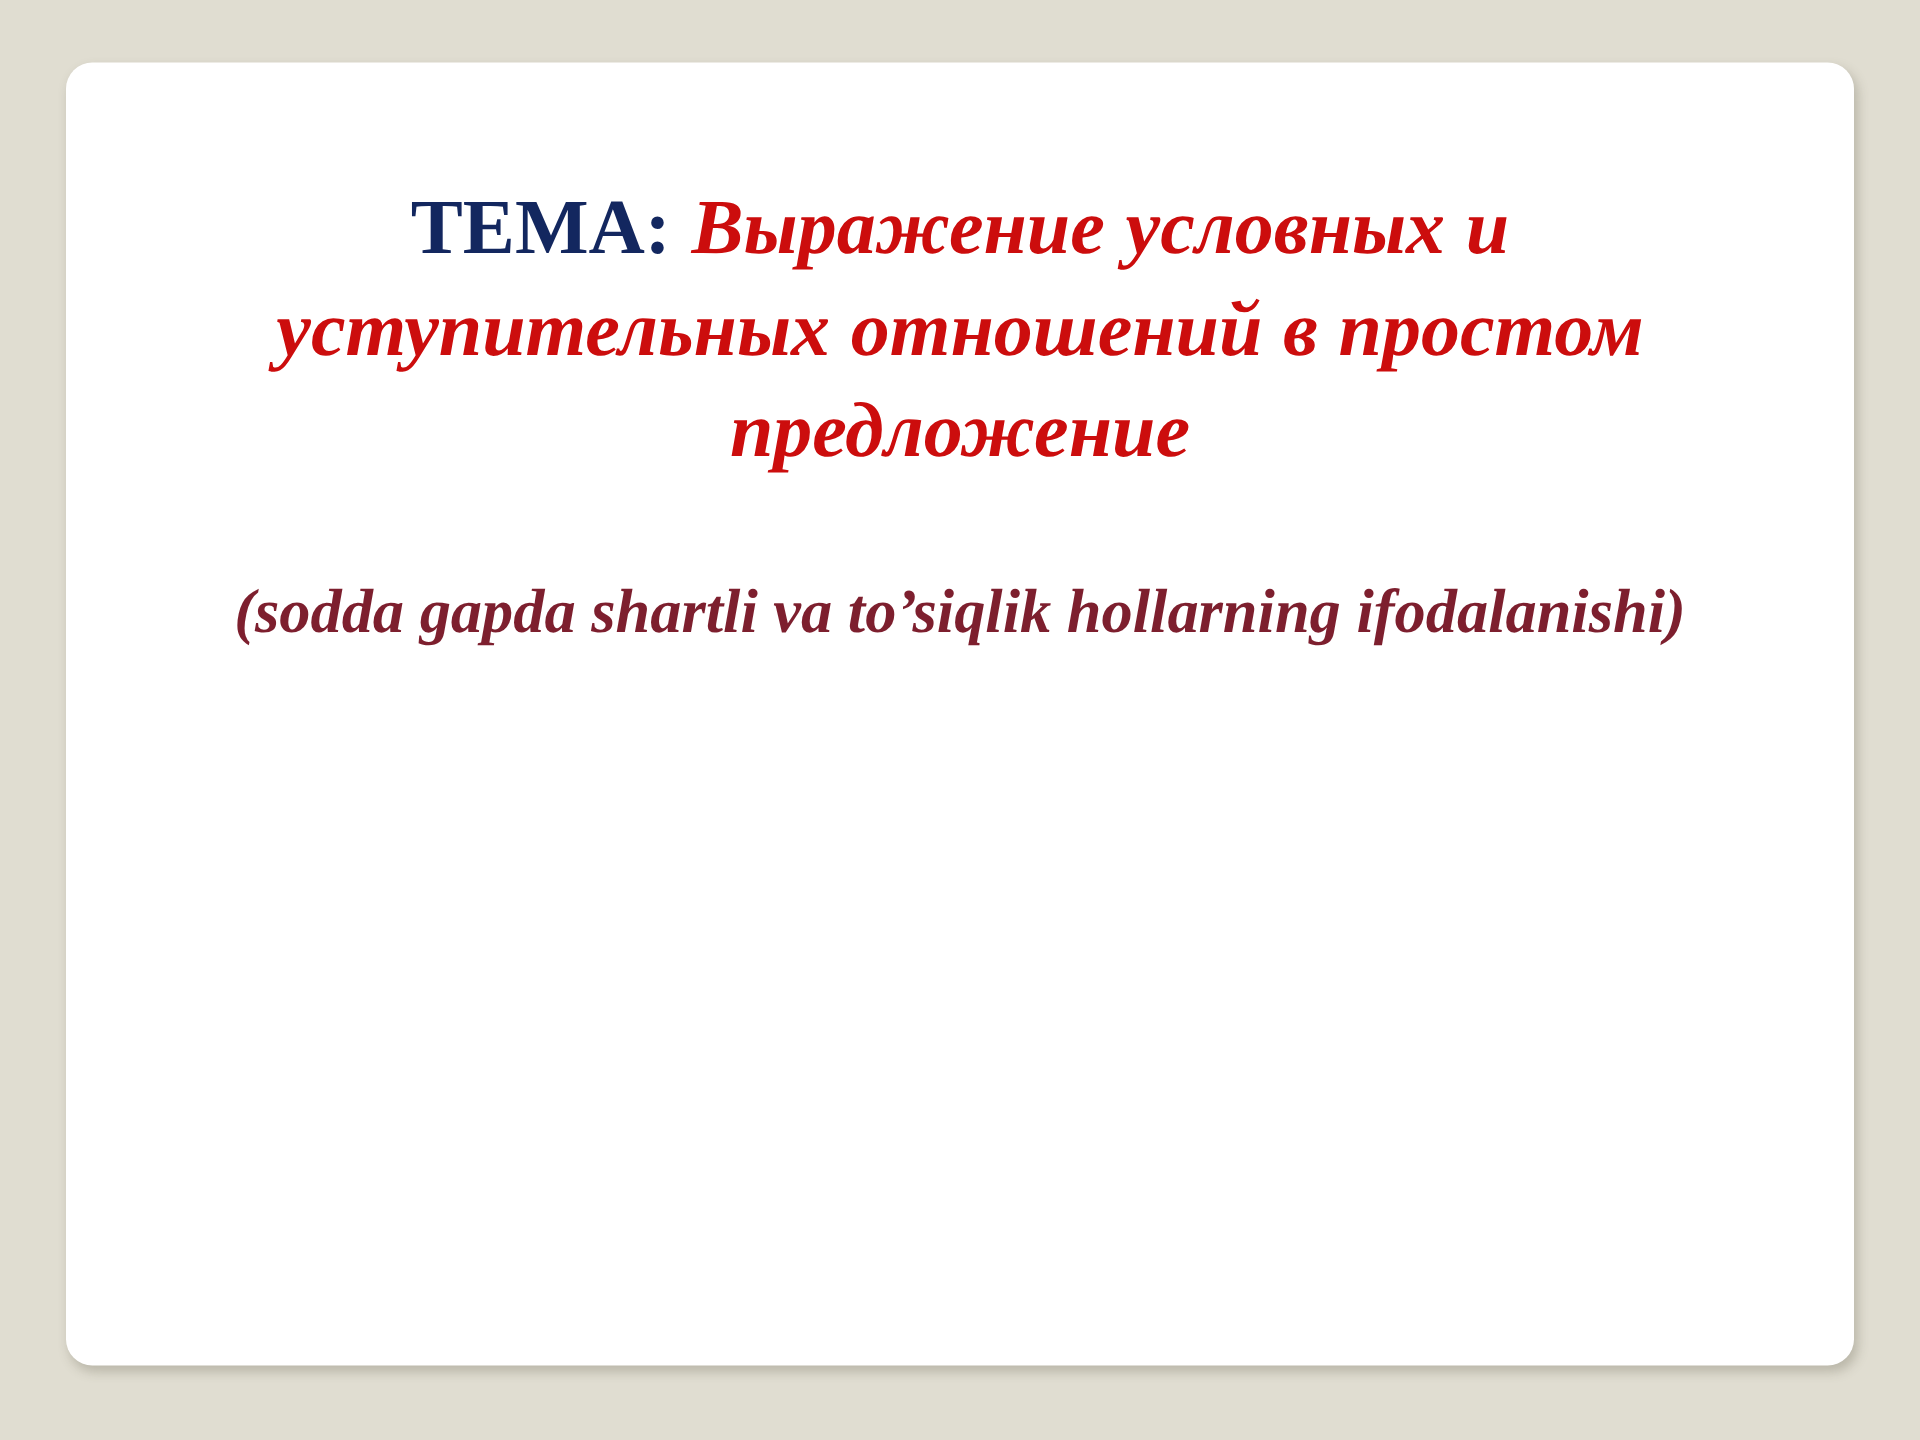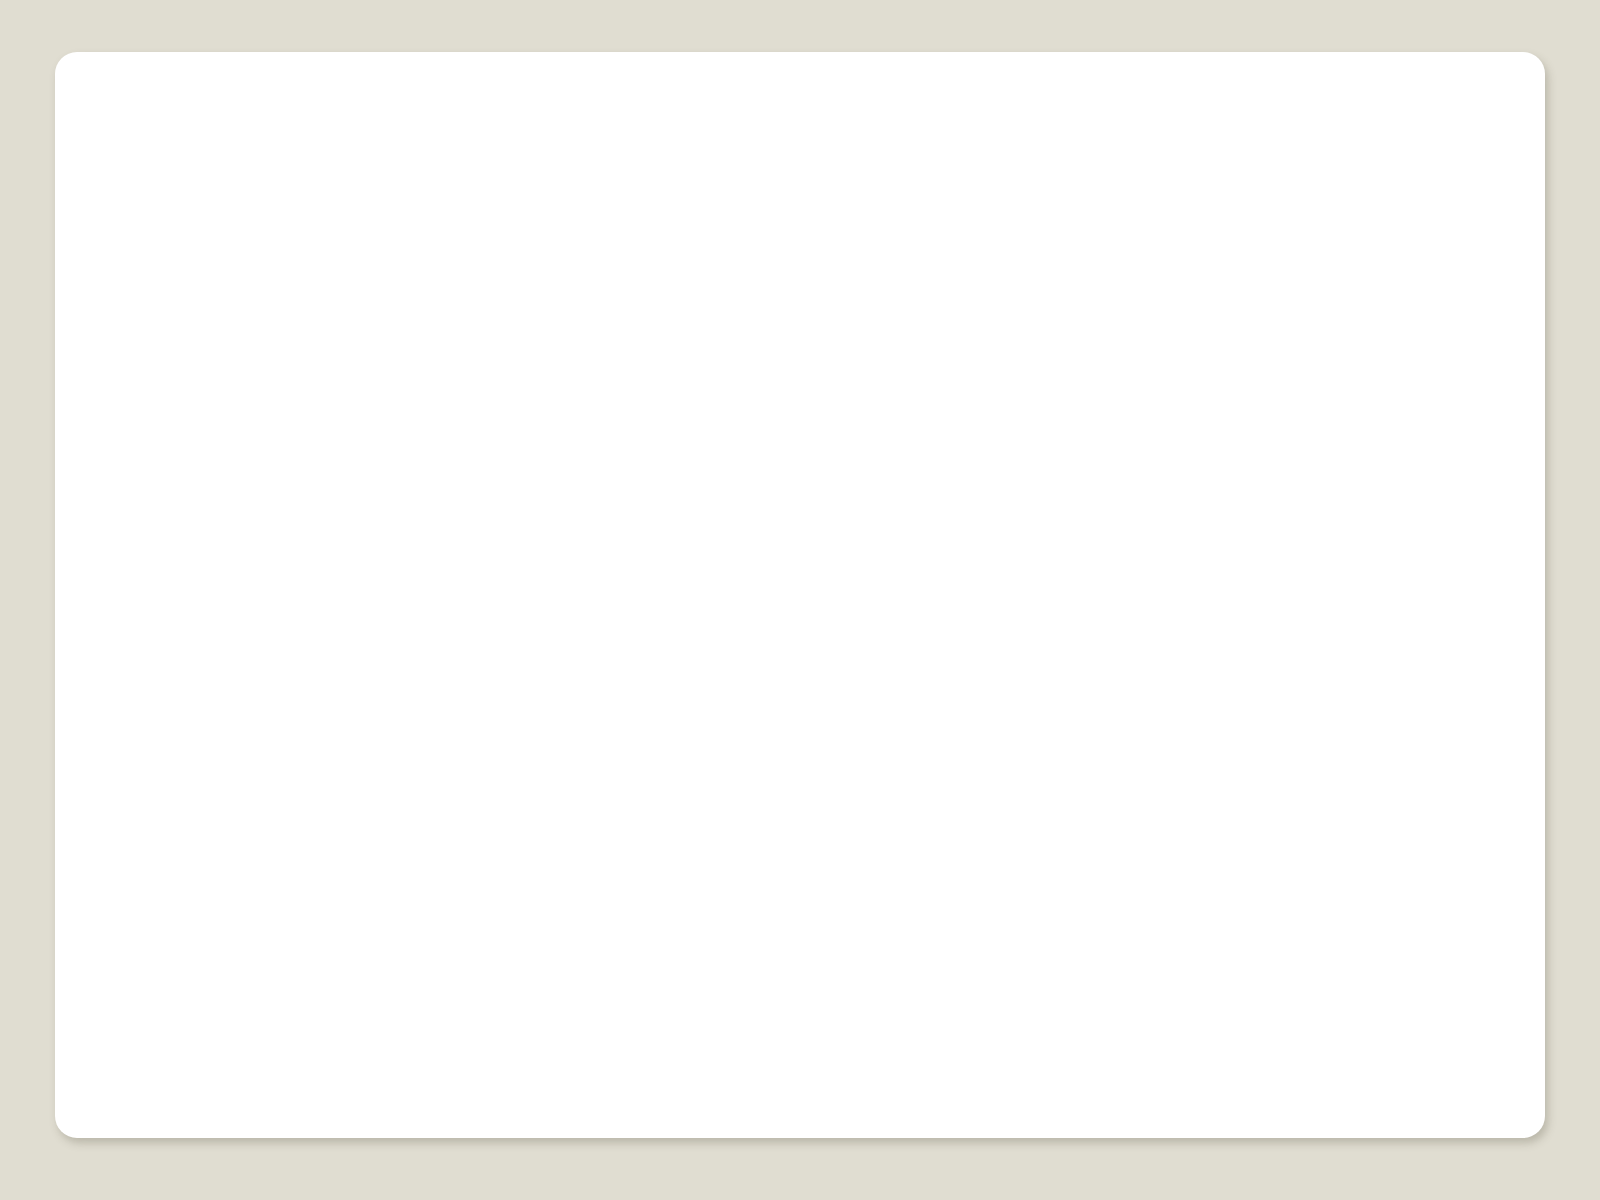--- a/index.html
+++ b/index.html
@@ -81,21 +81,23 @@
 </style>
 </head>
 <body>
 
 <div id="slide-root">
 
   <div id="slide-card">
 
     <div id="content">
 
+      <p class="title-block"><span class="title-label">ТЕМА: </span><span class="title-main">Выражение условных и уступительных  отношений в простом предложение</span></p>
 
+      <p class="subtitle-block">(sodda gapda shartli va to’siqlik hollarning ifodalanishi)</p>
 
       <div class="spacer-body"></div>
 
     </div>
 
   </div>
 
 </div>
 
 </body></html>

